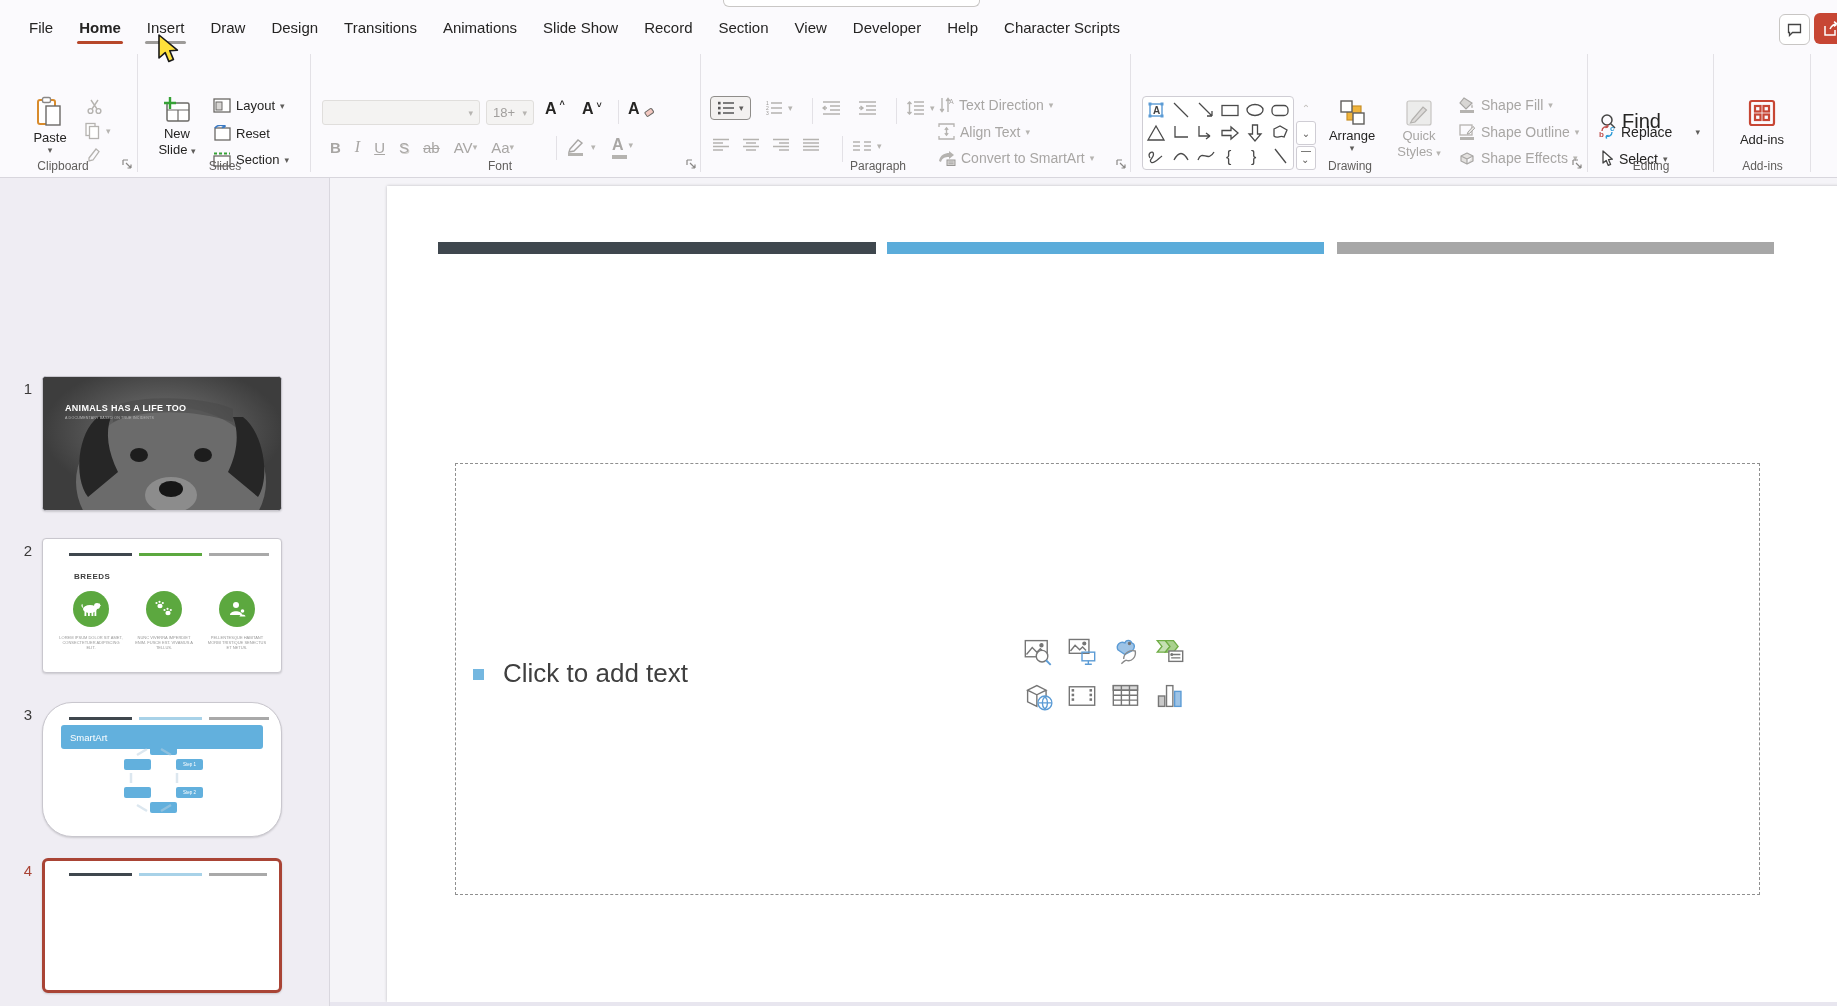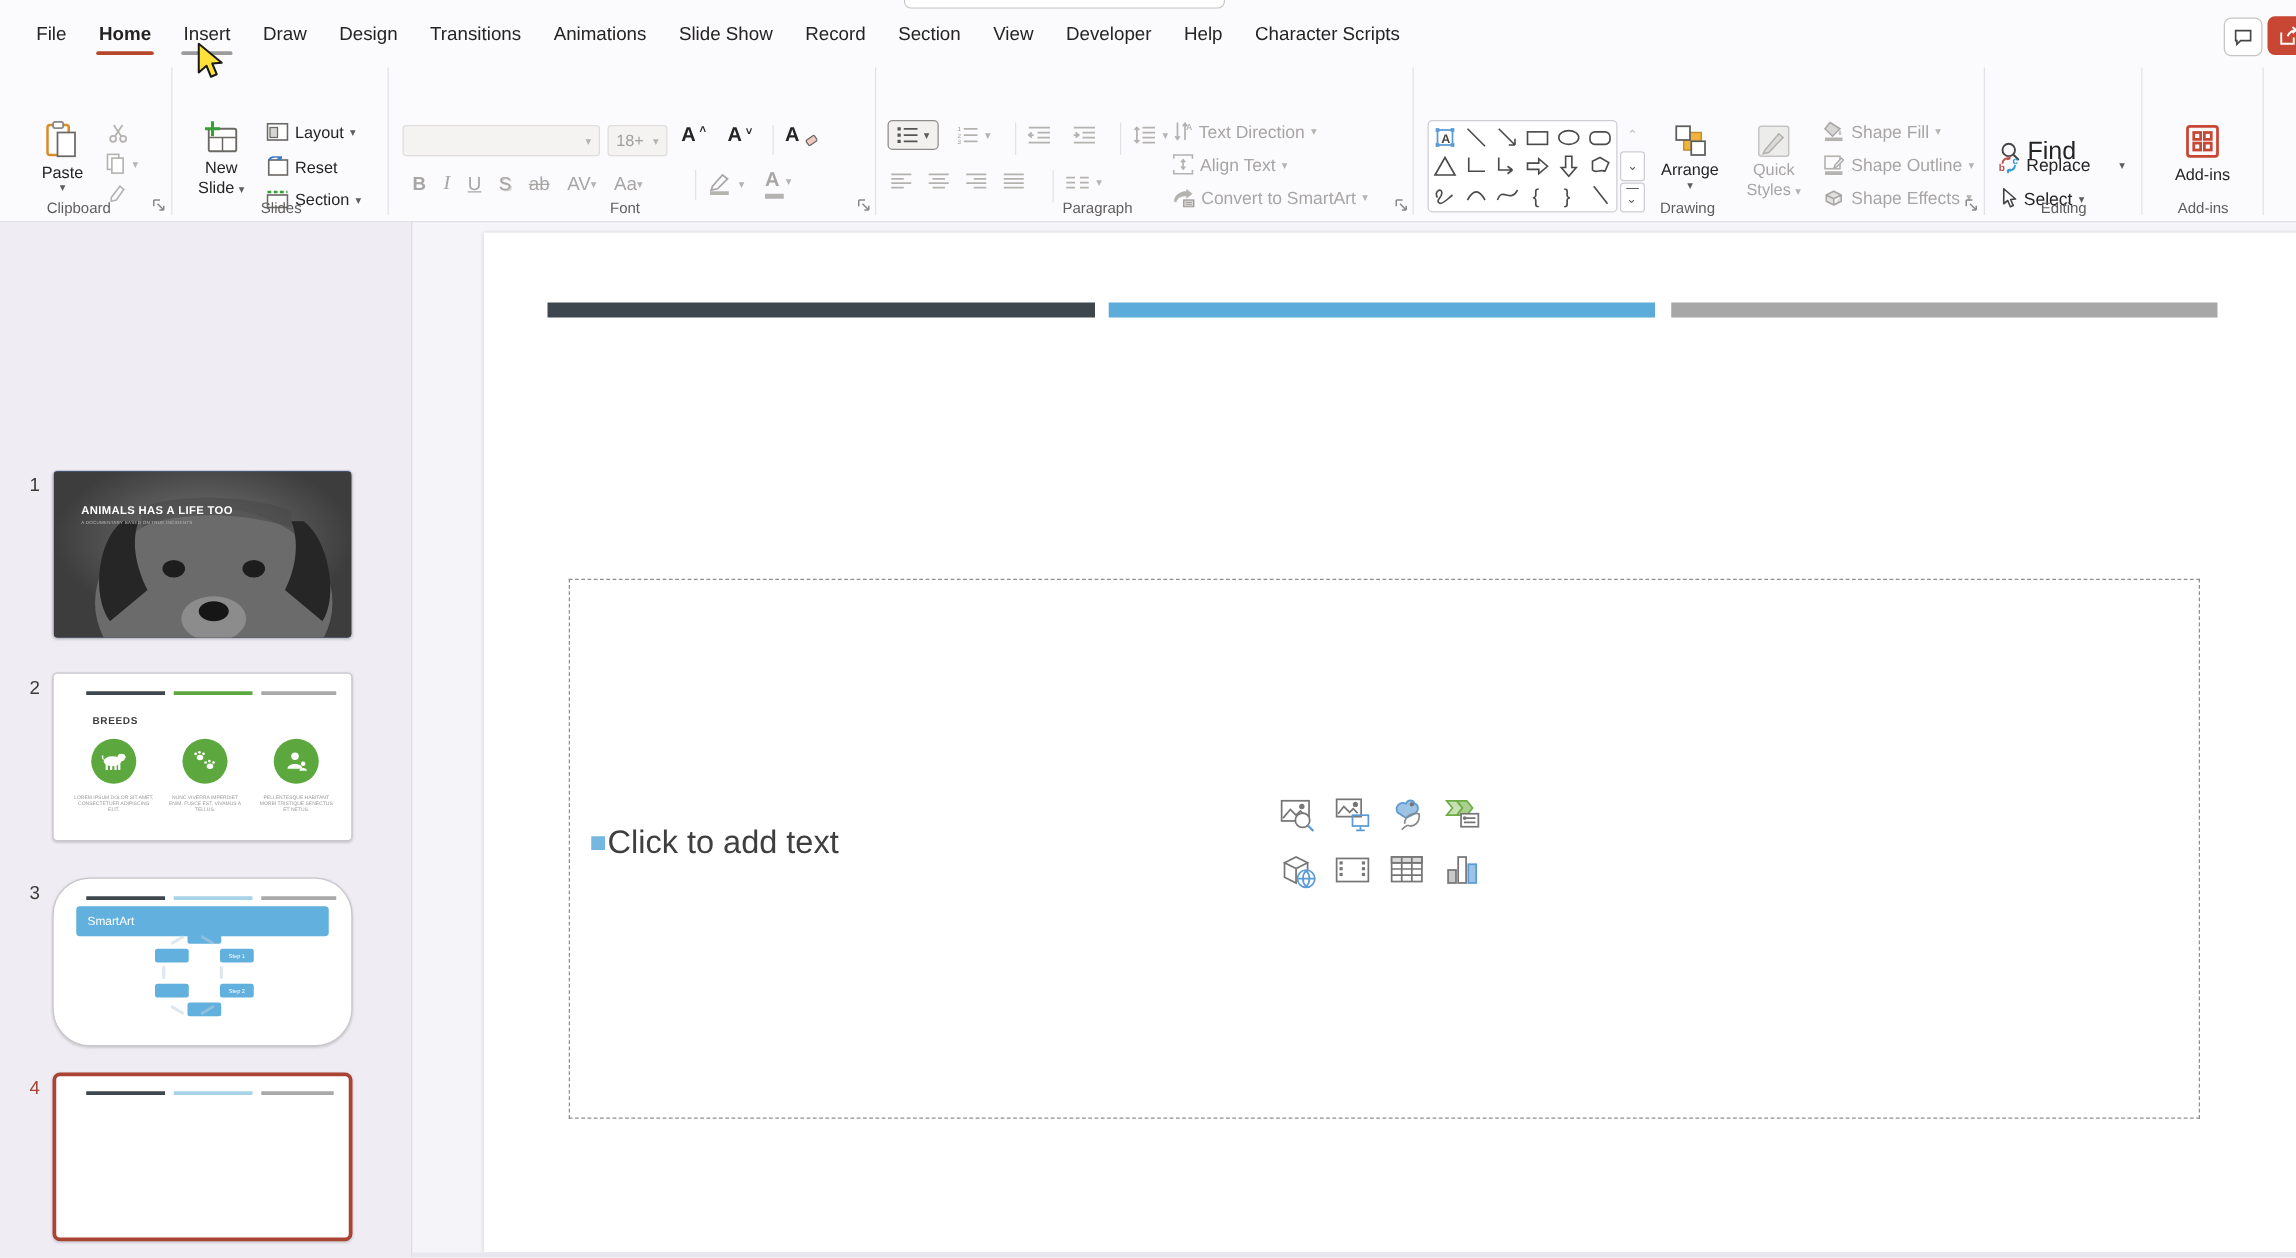--- a/index.html
+++ b/index.html
@@ -551,21 +551,21 @@
             </g>
           </svg>
       </span>
       <span style="margin-top:4px">Add-ins</span>
     </div>
     <div class="glabel" style="left:1715px;width:95px">Add-ins</div>
   </div>
 
   <div class="left-pane" id="left-pane">
       <div class="thumb-num" style="top: 202px;">1</div>
-      <div class="thumb" style="top: 198px; background: #1d4ed8;">
+      <div class="thumb" style="top: 198px; background: #0f172a;">
       <svg width="240" height="135" viewBox="0 0 240 135" style="position:absolute;left:0;top:0">
         <rect width="240" height="135" fill="#555"></rect>
         <radialGradient id="dg1" cx="50%" cy="40%">
             <stop offset="0%" stop-color="#777"></stop>
             <stop offset="100%" stop-color="#3d3d3d"></stop>
           </radialGradient>
         <rect width="240" height="135" fill="url(#dg1)"></rect>
         <ellipse cx="128" cy="105" rx="95" ry="75" fill="#6b6b6b"></ellipse>
         <path d="M55 40 C35 55 30 100 45 120 L75 95 C65 75 62 55 68 40 Z" fill="#262626"></path>
         <path d="M200 40 C220 55 228 100 215 120 L185 95 C195 75 196 55 190 40 Z" fill="#262626"></path>
@@ -665,21 +665,21 @@
 
   <div class="canvas">
     <div class="slide">
       <div class="bar" style="left:51px;width:438px;background:#3f474e"></div>
       <div class="bar" style="left:500px;width:437px;background:#5bacda"></div>
       <div class="bar" style="left:950px;width:437px;background:#a7a7a7"></div>
 
 
       <div class="ph" style="left:68px;top:277px;width:1305px;height:432px">
         <div class="body-bullet" style="left:17px;top:205px"></div>
-        <div class="body-ph-text" style="left:30px;top:194px">Click to add text</div>
+        <div class="body-ph-text" style="left:47px;top:194px">Click to add text</div>
         <div class="icon-grid" style="left:567px;top:172px" id="content-icons">
             <div>
               <svg width="30" height="30" viewBox="0 0 26 26" fill="none" stroke="#767676" stroke-width="1.2">
                 <rect x="2" y="4" width="19" height="14"></rect>
                 <path d="M3 16 l5-6 4 4 3-3 3 3"></path>
                 <circle cx="16" cy="8" r="1.3" fill="#767676"></circle>
                 <circle cx="16.5" cy="17.5" r="5" fill="#fff"></circle>
                 <path d="M20 21 L24 25" stroke="#5b9bd5" stroke-width="1.6"></path>
               </svg>
             </div>

